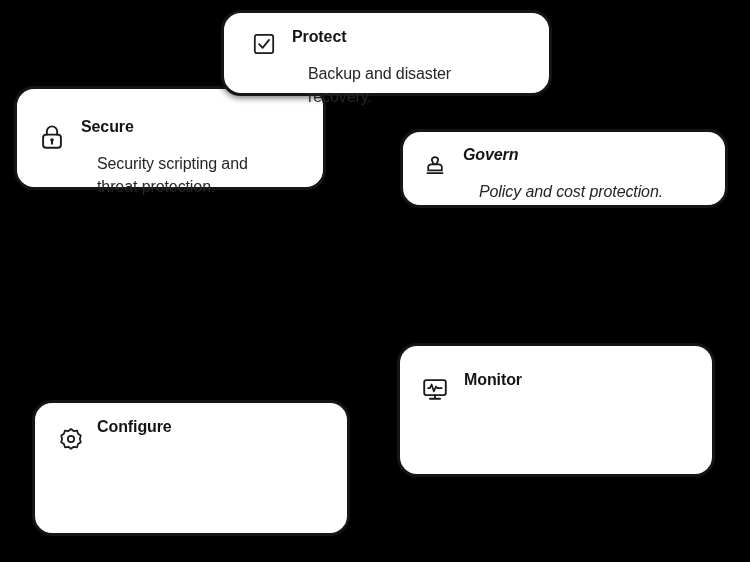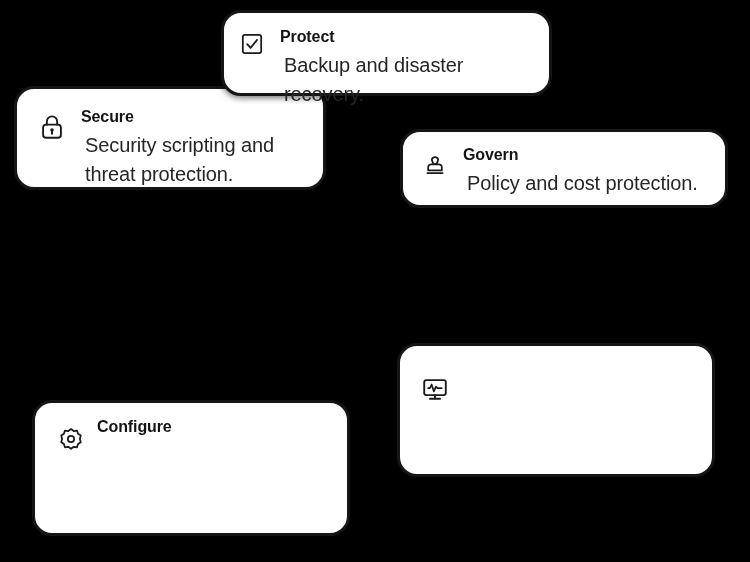--- a/index.html
+++ b/index.html
@@ -47,58 +47,59 @@
   .card-title {
     font-size: 16px;
     font-weight: bold;
     color: #141414;
     line-height: 1.28;
     letter-spacing: -0.1px;
     margin: 0;
   }
 
   .card-desc {
-    font-size: 20px;
+    font-size: 16px;
     font-weight: normal;
     color: #262626;
     line-height: 1.42;
     letter-spacing: -0.1px;
-    margin: 4px;
+    margin: 16px;
     white-space: pre-line;
   }
 
   
   #card-secure {
     left: 14px;
     top: 86px;
     width: 312px;
     height: 104px;
-    padding: 18px 14px 13px 20px;
+    padding: 28px 14px 13px 20px;
     border-radius: 20px;
   }
   #card-secure .card-icon { margin: 5px 14px 0 0; }
 
   #card-protect {
     left: 221px;
     top: 10px;
     width: 331px;
     height: 86px;
-    padding: 14px 14px 12px 14px;
+    padding: 14px 14px 12px 26px;
     border-radius: 20px;
     z-index: 5;
   }
   #card-protect .card-icon { margin: 3px 14px 0 0; }
 
   #card-govern {
     left: 400px;
     top: 129px;
     width: 328px;
     height: 79px;
     padding: 13px 20px 12px 18px;
     border-radius: 20px;
+    font-style: italic;
   }
   #card-govern .card-icon { margin: 6px 14px 0 0; }
 
   #card-monitor {
     left: 397px;
     top: 343px;
     width: 318px;
     height: 134px;
     padding: 24px 14px 14px 20px;
     border-radius: 20px;
@@ -166,20 +167,21 @@
   <div class="card" id="card-monitor">
     <span class="card-icon">
       <svg width="30" height="30" viewBox="0 0 32 32" fill="none" stroke="#1a1a1a" stroke-width="2" stroke-linecap="round" stroke-linejoin="round">
         <rect x="4.5" y="6.5" width="23" height="16" rx="2.2"></rect>
         <path d="M8.6 15.0 H10.6 L12.4 11.2 L14.8 18.6 L17 13.4 L18.6 15.0 H23.2" stroke-width="1.8"></path>
         <path d="M16 22.5 V25.6"></path>
         <path d="M10.6 26.4 H21.4"></path>
       </svg>
     </span>
     <div class="card-text">
+      <p class="card-title">Monitor</p>
     </div>
   </div>
 
   <div class="card" id="card-configure">
     <span class="card-icon">
       <svg width="28" height="28" viewBox="0 0 32 32" fill="none" stroke="#1a1a1a" stroke-width="2" stroke-linecap="round" stroke-linejoin="round">
         <path d="M16 4.6 L19.1 6.9 L22.9 6.3 L24.1 10.0 L27.2 12.1 L26.1 15.9 L27.2 19.7 L24.1 21.8 L22.9 25.5 L19.1 24.9 L16 27.2 L12.9 24.9 L9.1 25.5 L7.9 21.8 L4.8 19.7 L5.9 15.9 L4.8 12.1 L7.9 10.0 L9.1 6.3 L12.9 6.9 Z"></path>
         <circle cx="16" cy="15.9" r="3.6"></circle>
       </svg>
     </span>

